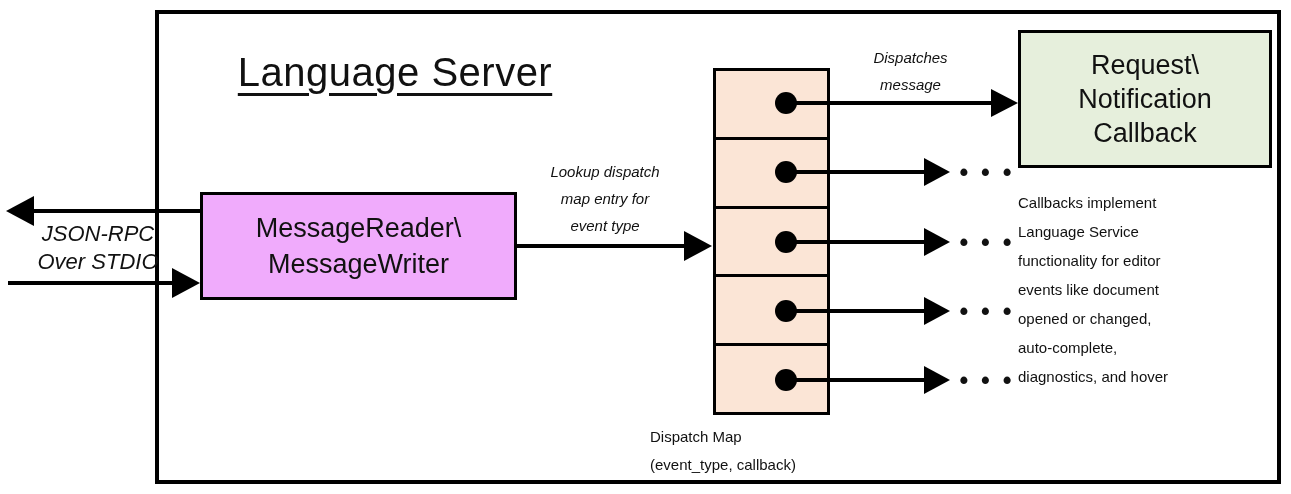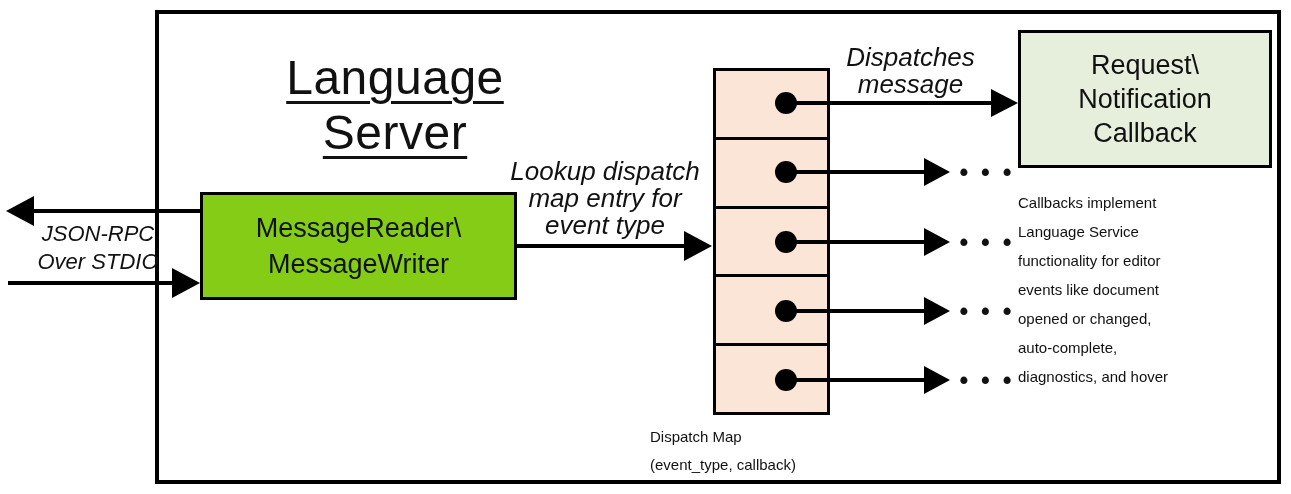--- a/index.html
+++ b/index.html
@@ -19,38 +19,38 @@
   .multiline { white-space: pre-line; }
 
   .boundary {
     left: 155px; top: 10px;
     width: 1126px; height: 474px;
     border: 4px solid #000000;
     background: transparent;
   }
   .title {
     left: 220px; top: 50px; width: 350px;
-    font-size: 48px;
+    font-size: 40px;
     text-align: center;
     text-decoration: underline;
     text-decoration-thickness: 3px;
     text-underline-offset: 7px;
     letter-spacing: 0.5px;
   }
   .node {
     border: 3px solid #000000;
     display: flex;
     align-items: center;
     justify-content: center;
     text-align: center;
   }
   .node-reader {
     left: 200px; top: 192px;
     width: 317px; height: 108px;
-    background: #84cc16;
+    background: #f0abfc;
     font-size: 27px;
     line-height: 36px;
   }
   .node-callback {
     left: 1018px; top: 30px;
     width: 254px; height: 138px;
     background: #e6efdc;
     font-size: 27px;
     line-height: 34px;
   }
@@ -60,21 +60,21 @@
     border: 3px solid #000000;
     background: #fbe5d6;
     display: flex;
     flex-direction: column;
   }
   .dispatch-cell { flex: 1; border-bottom: 3px solid #000000; }
   .dispatch-cell:last-child { border-bottom: none; }
 
   .annotation {
     font-style: italic;
-    font-size: 26px;
+    font-size: 15px;
     line-height: 27px;
     text-align: center;
   }
   .ann-jsonrpc   { left: 18px;  top: 220px; width: 160px; font-size: 22px; line-height: 28px; }
   .ann-lookup    { left: 505px; top: 158px; width: 200px; text-align: center; }
   .ann-dispatch  { left: 828px; top: 44px;  width: 165px; }
 
   .caption {
     font-size: 15px;
     line-height: 29px;

